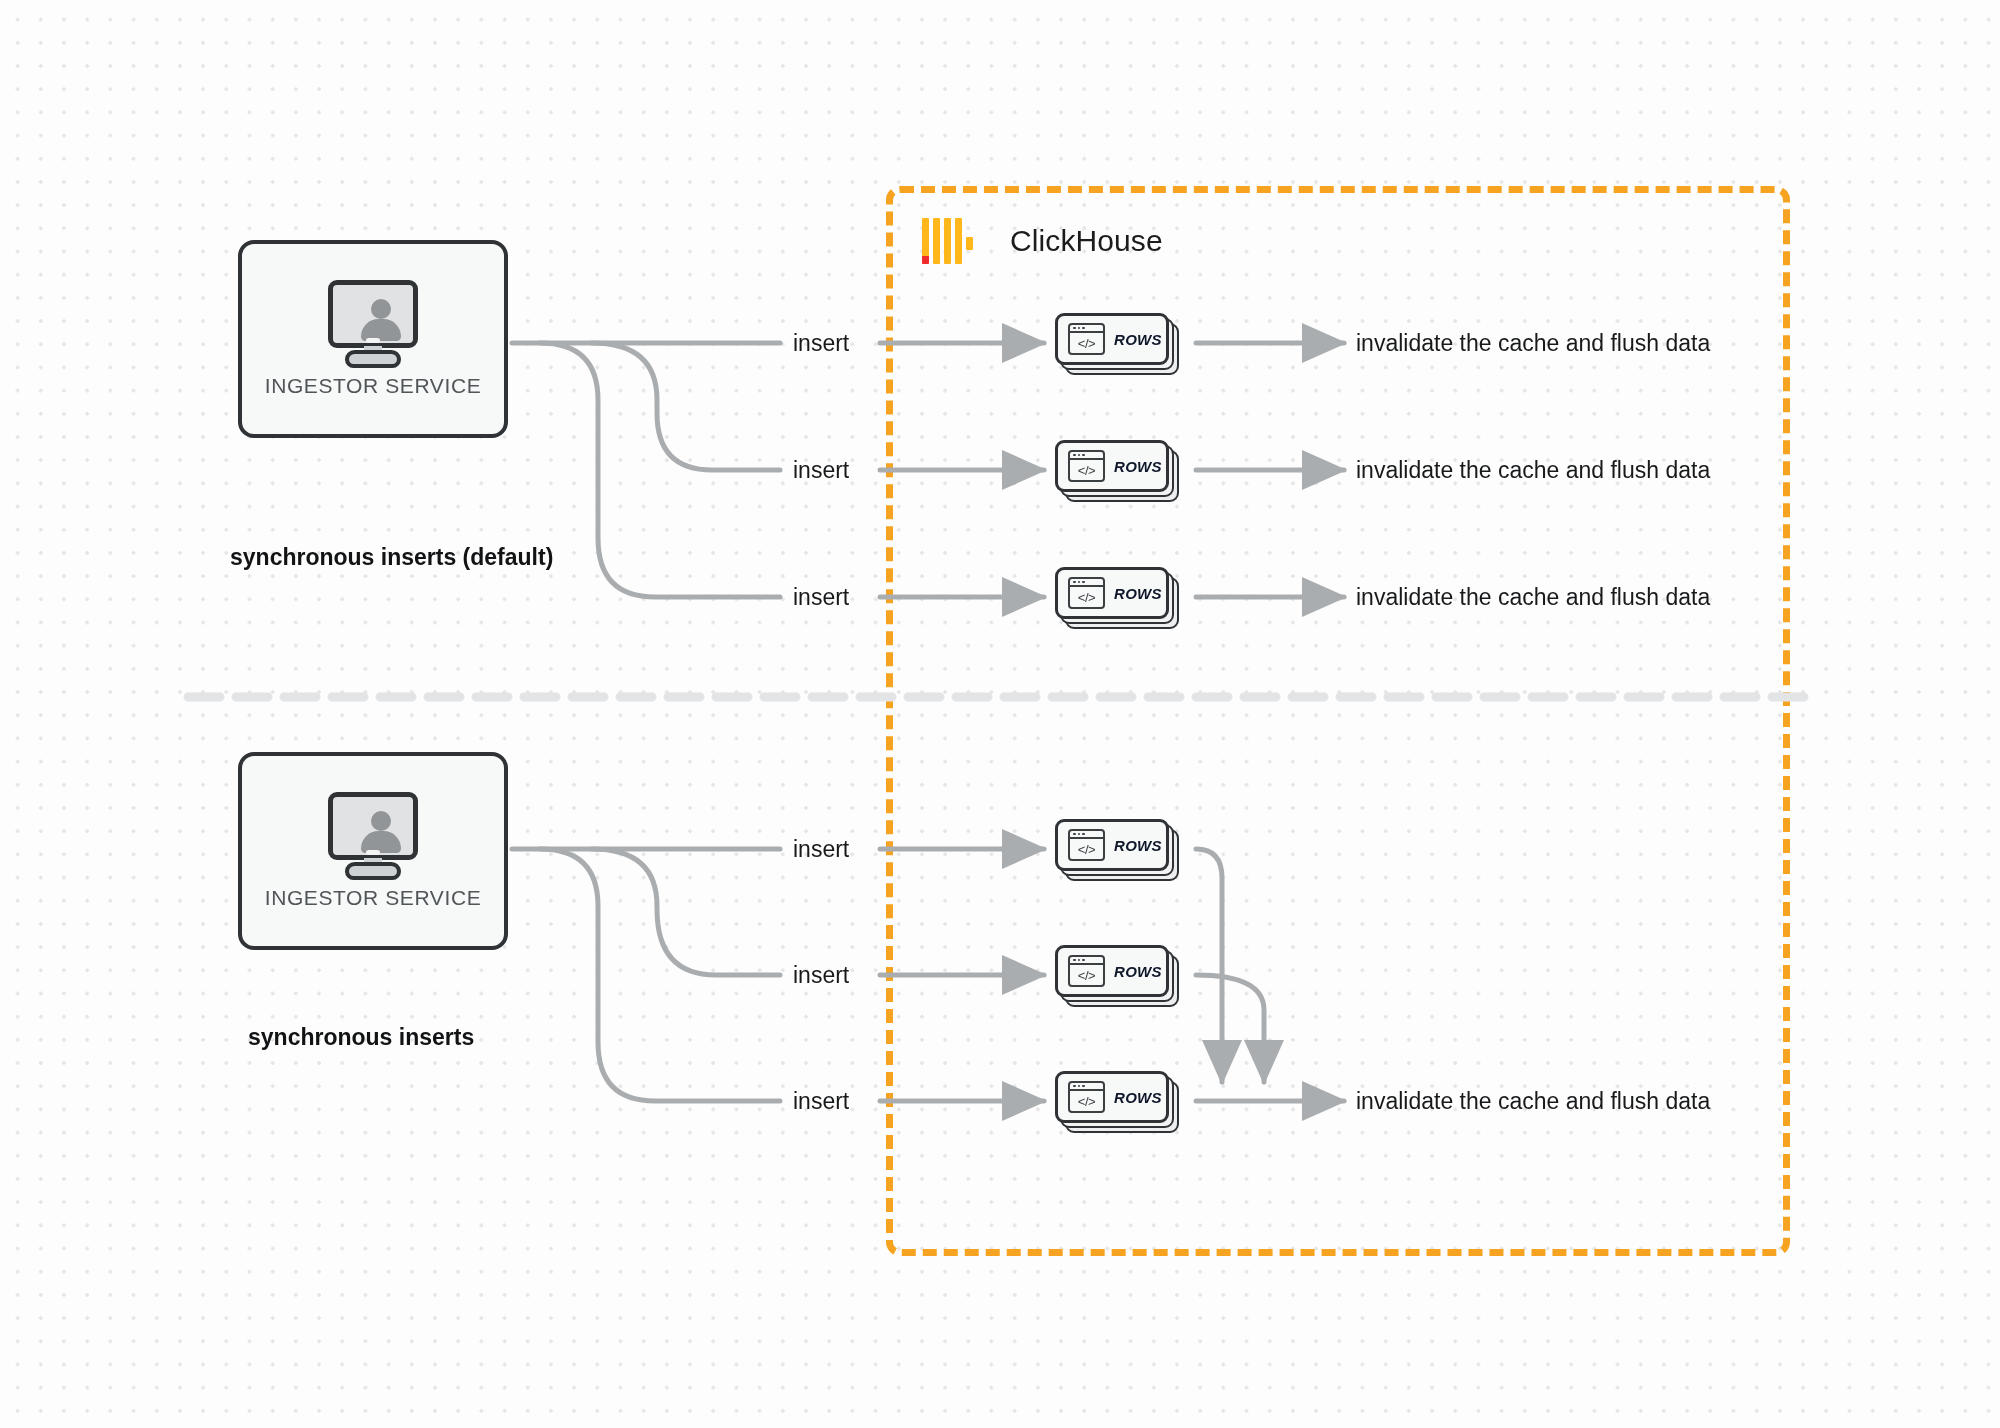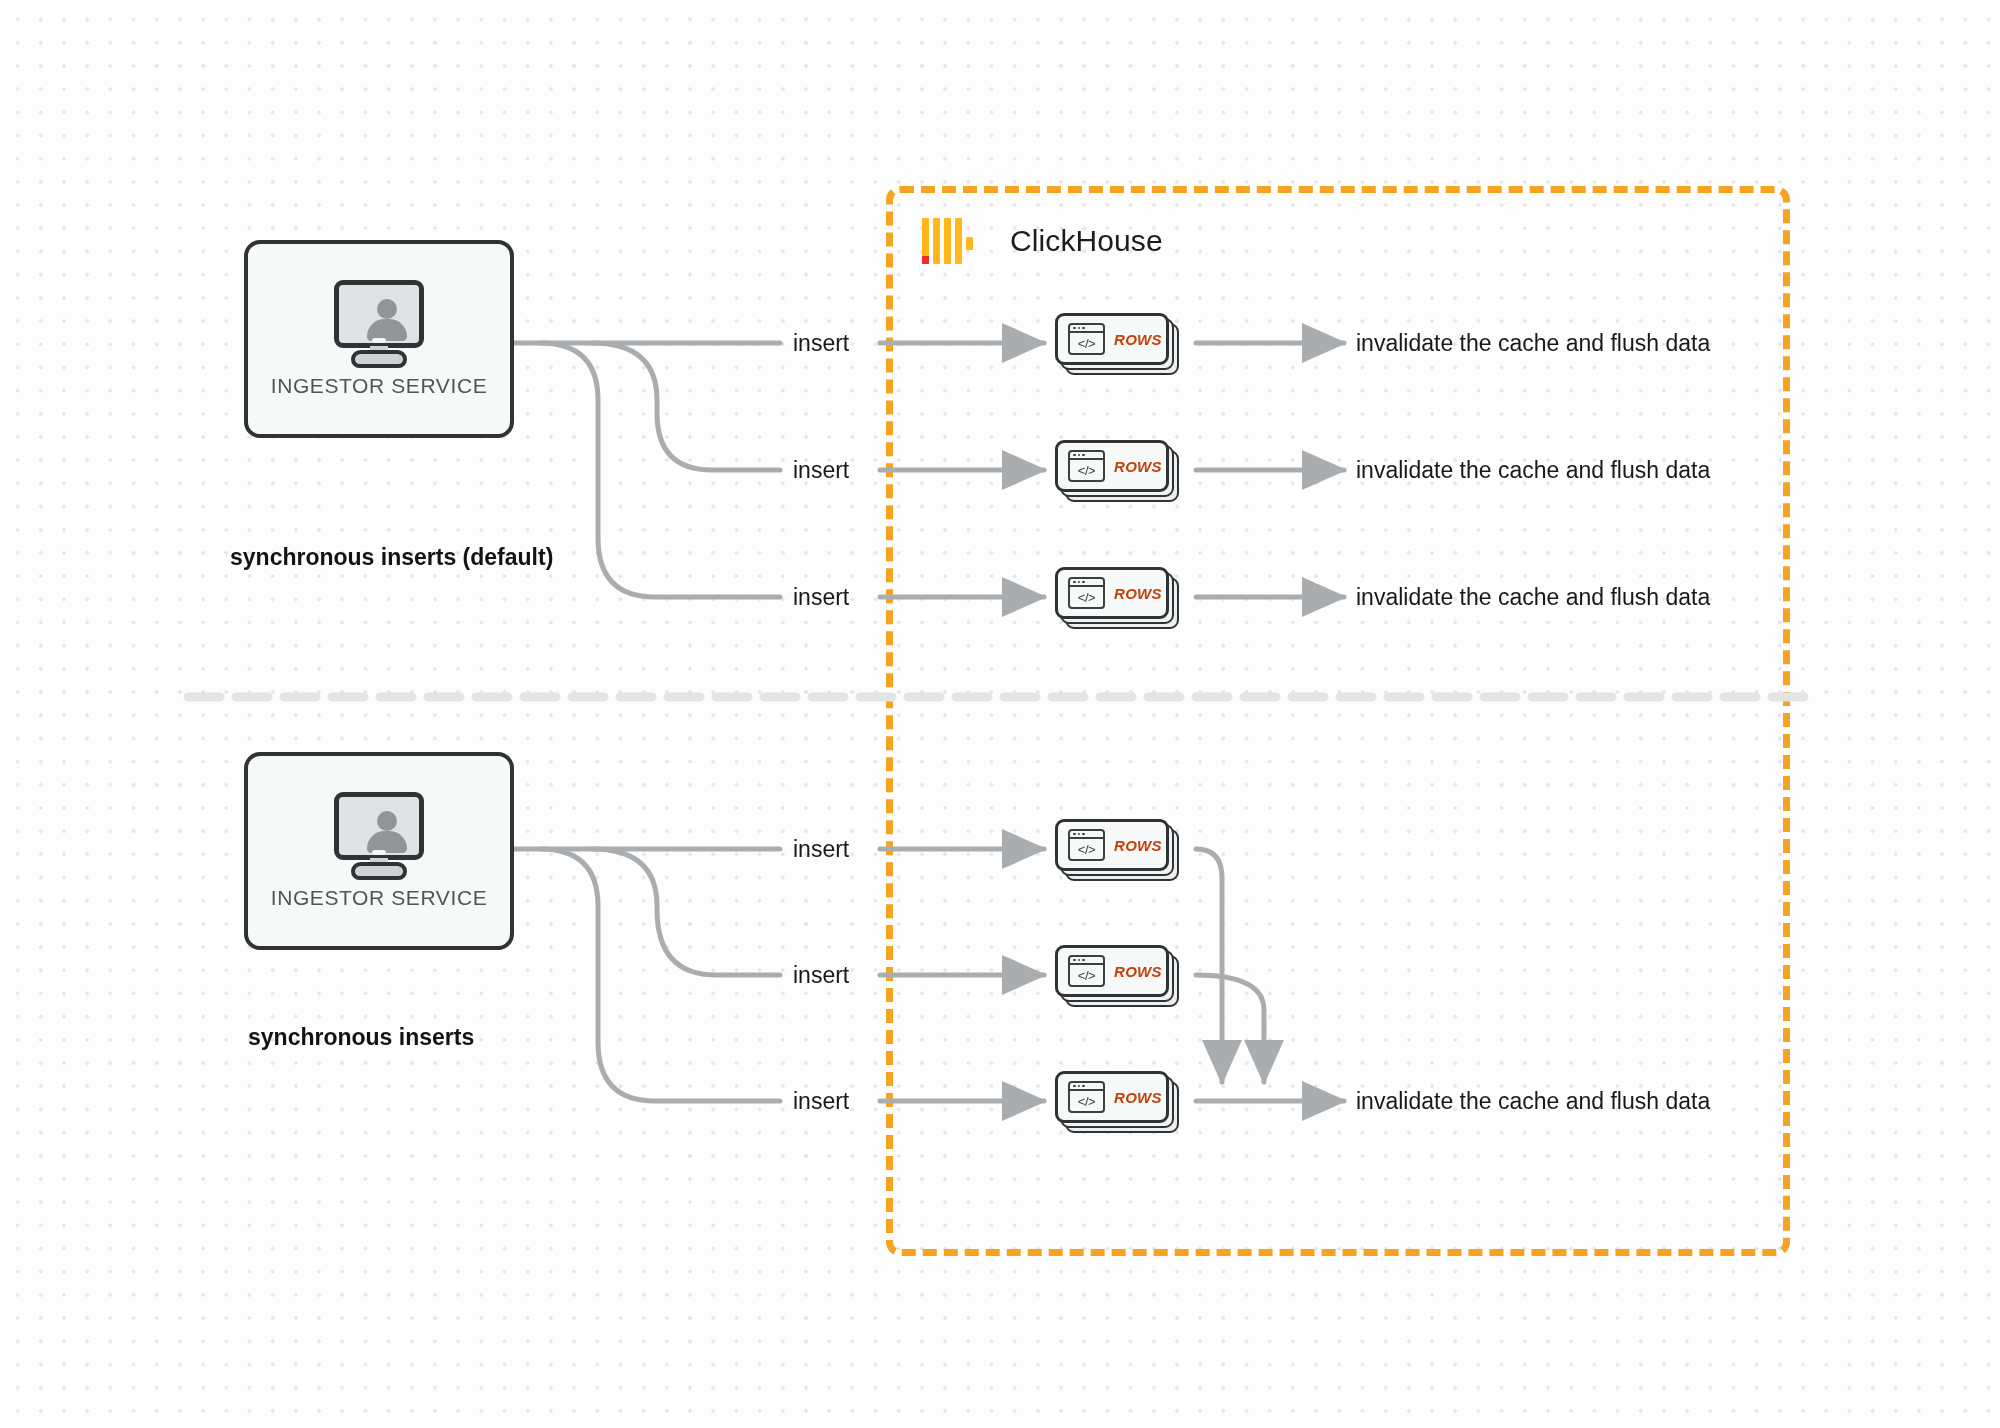--- a/index.html
+++ b/index.html
@@ -97,21 +97,20 @@
     width: 270px;
     height: 198px;
     background: #f7f8f8;
     border: 4px solid #2f3336;
     border-radius: 16px;
     box-sizing: border-box;
     display: flex;
     flex-direction: column;
     align-items: center;
     justify-content: center;
-    margin-left: 6px;
   }
   .ingestor.sync  { left: 238px; top: 240px; }
   .ingestor.async { left: 238px; top: 752px; }
 
   .monitor {
     position: relative;
     width: 96px;
     height: 88px;
     margin-bottom: 6px;
   }
@@ -263,21 +262,21 @@
     justify-content: center;
     font-size: 13px;
     color: #3a3f42;
     font-family: "Liberation Sans", sans-serif;
     letter-spacing: -0.5px;
   }
   .rows-text {
     font-size: 15px;
     font-style: italic;
     font-weight: bold;
-    color: #c2410c;
+    color: #0f172a;
     letter-spacing: 0.3px;
   }
 
   
   .outcome-label {
     position: absolute;
     font-size: 23px;
     color: #17191b;
     white-space: nowrap;
     transform: translateY(-50%);

